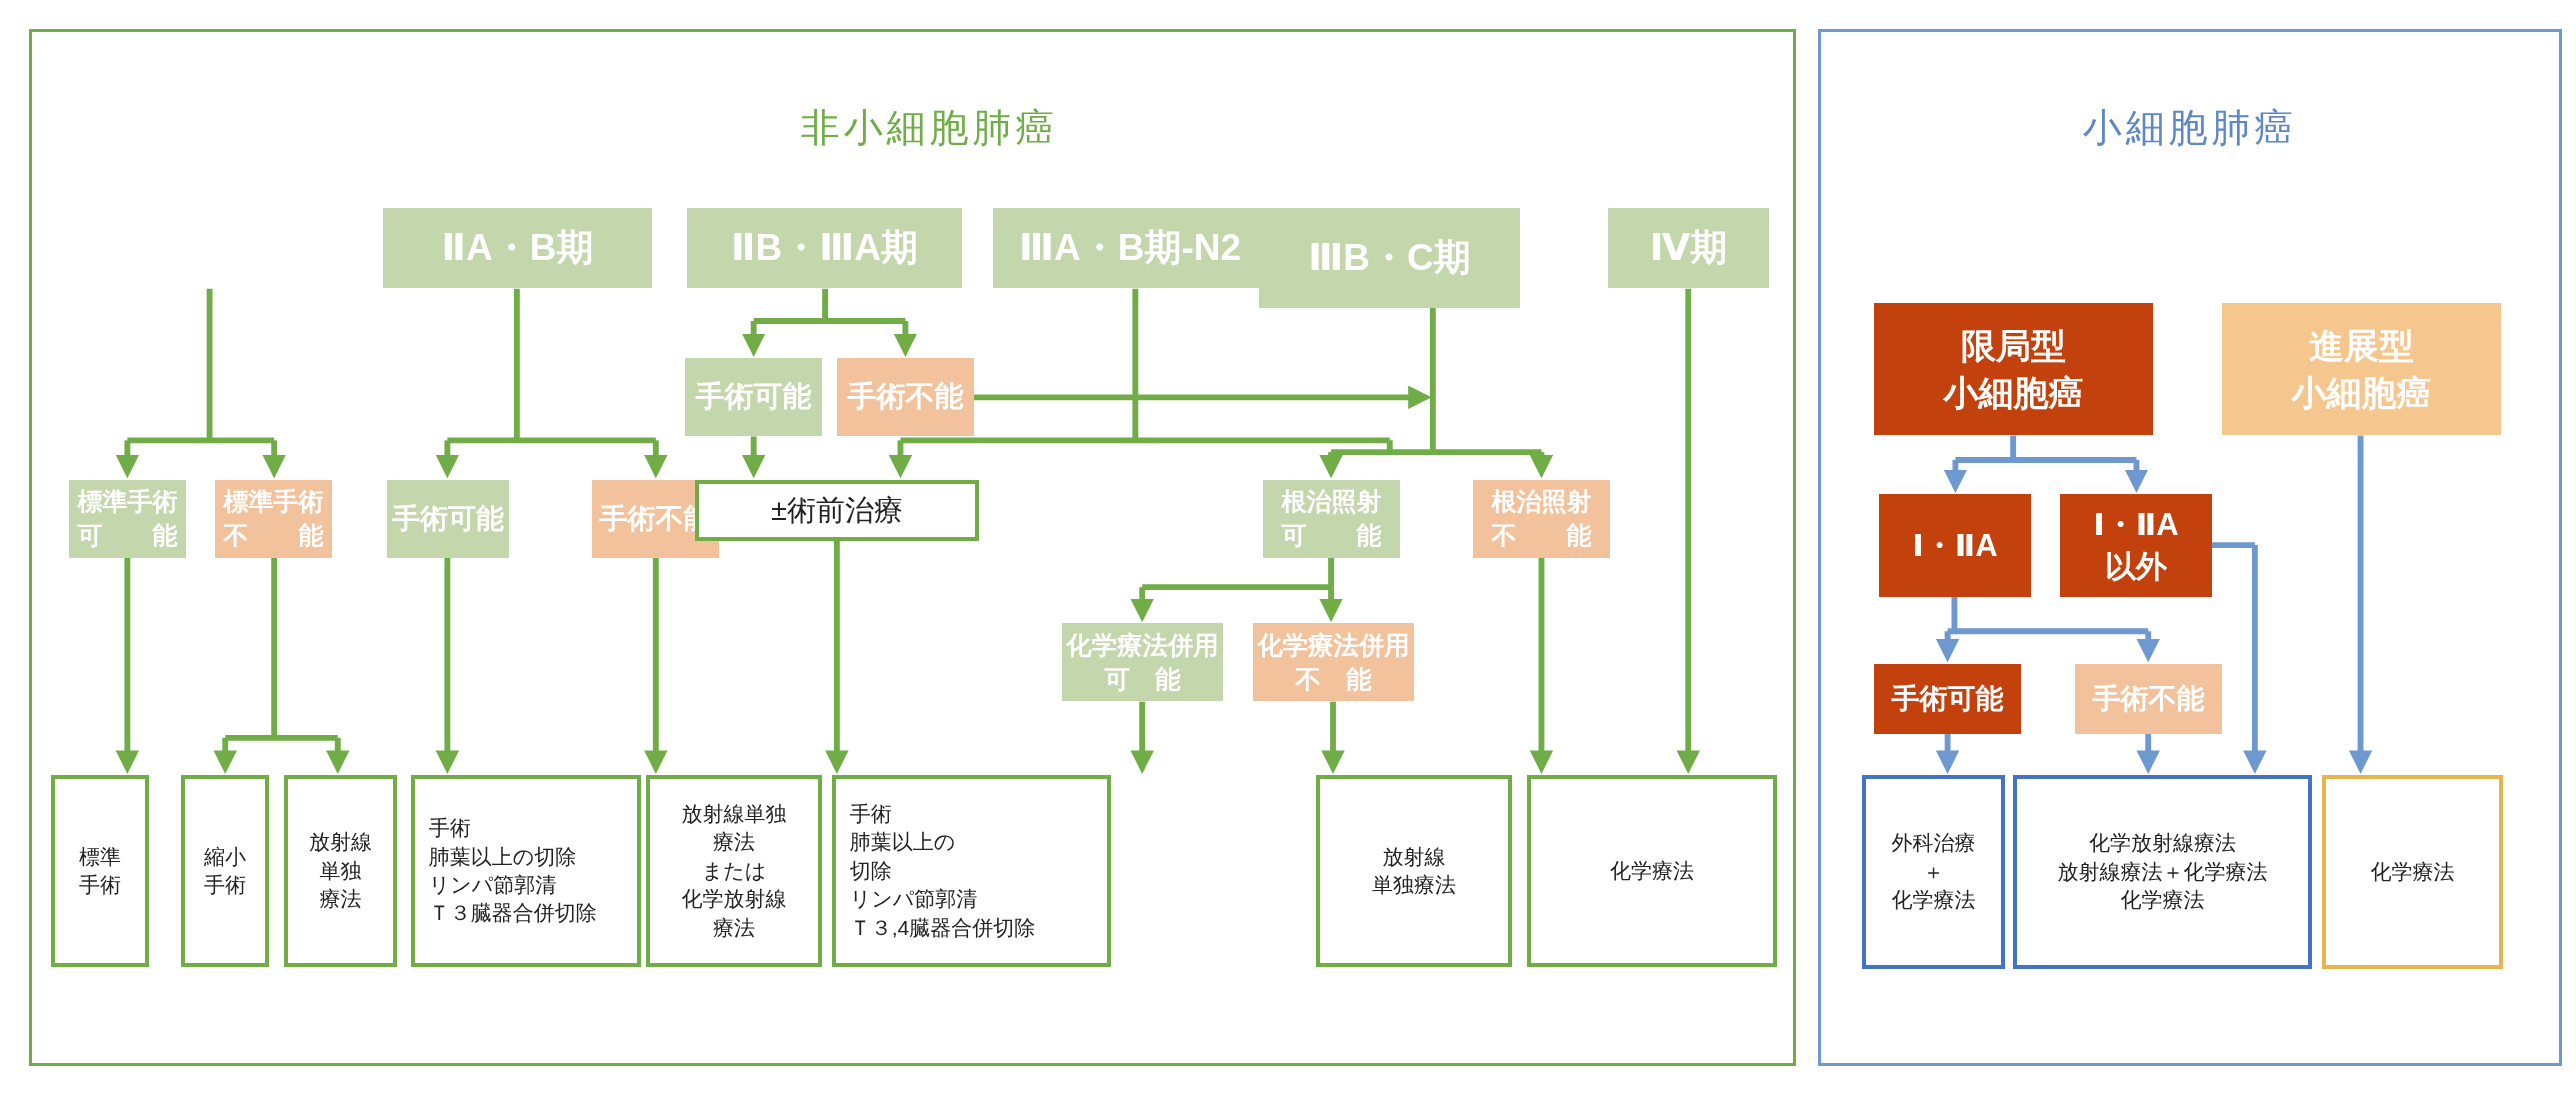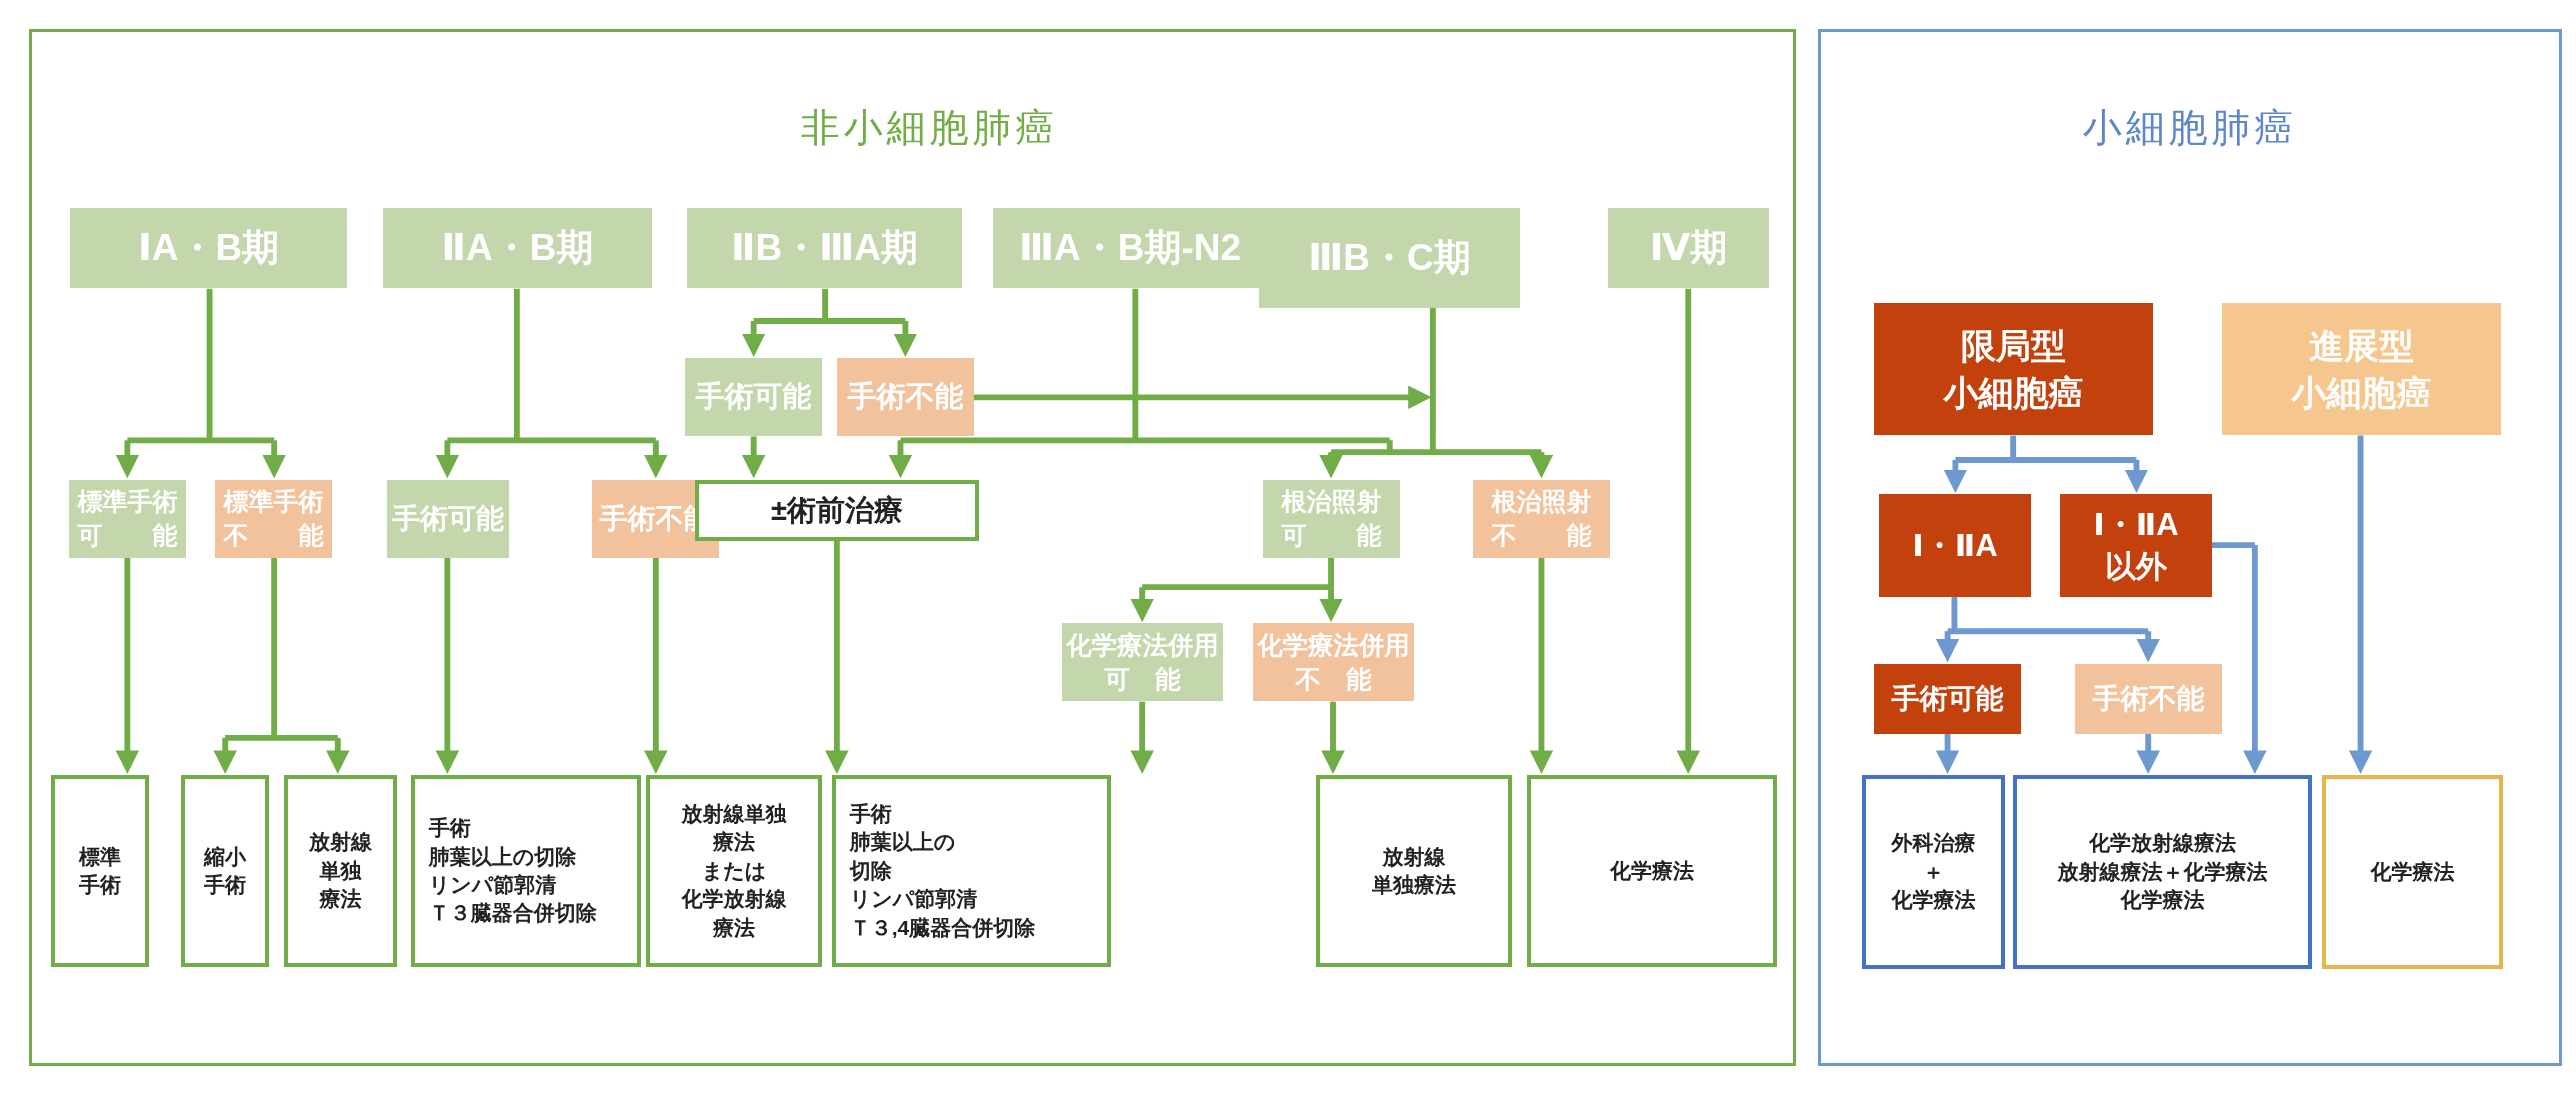--- a/index.html
+++ b/index.html
@@ -10,21 +10,21 @@
   }
   .panel{position:absolute;box-sizing:border-box;background:#fff;}
   .panel-green{border:3.9px solid #70ad47;}
   .panel-blue{border:3.9px solid #6e99d0;}
   .title{position:absolute;text-align:center;font-size:39px;letter-spacing:3.9px;}
   .title-green{color:#70ad47;}
   .title-blue{color:#5d87c6;}
   .node{
     position:absolute;box-sizing:border-box;
     display:flex;align-items:center;justify-content:center;
-    text-align:center;white-space:pre-line;line-height:1.35;font-weight:bold;
+    text-align:center;white-space:pre-line;line-height:1.35;
   }
   .fill-green{background:#c4d6ab;color:#fff;font-weight:bold;}
   .fill-orange{background:#f2c29c;color:#fff;font-weight:bold;}
   .fill-blue{background:#c2410c;color:#fff;font-weight:bold;}
   .fill-gold{background:#f6c68f;color:#fff;font-weight:bold;}
   .out{background:#fff;color:#222;font-size:21px;}
   .out-green{border:4.9px solid #70ad47;}
   .out-blue{border:4.9px solid #4472c4;}
   .out-gold{border:4.9px solid #e5b54e;}
   .note{background:#fff;border:4.9px solid #70ad47;color:#222;}
@@ -91,21 +91,20 @@
       <path d="M2183,470V481" marker-end="url(#ab)"></path>
       <path d="M1990,645V654" marker-end="url(#ab)"></path>
       <path d="M2195,645V654" marker-end="url(#ab)"></path>
       <path d="M1990,750V768" marker-end="url(#ab)"></path>
       <path d="M2195,750V768" marker-end="url(#ab)"></path>
       <path d="M2304,557V768" marker-end="url(#ab)"></path>
       <path d="M2412,445V768" marker-end="url(#ab)"></path>
     </g>
   </svg>
 
-  <div class="node fill-green fs38" style="left:70px;top:208px;width:277px;height:80px">ⅠA・B期</div>
   <div class="node fill-green fs38" style="left:383px;top:208px;width:269px;height:80px">ⅡA・B期</div>
   <div class="node fill-green fs38" style="left:687px;top:208px;width:275px;height:80px">ⅡB・ⅢA期</div>
   <div class="node fill-green fs38" style="left:993px;top:208px;width:274px;height:80px">ⅢA・B期-N2</div>
   <div class="node fill-green fs38" style="left:1259px;top:208px;width:261px;height:100px">ⅢB・C期</div>
   <div class="node fill-green fs38" style="left:1608px;top:208px;width:161px;height:80px">Ⅳ期</div>
 
   <div class="node fill-green fs30" style="left:685px;top:358px;width:137px;height:78px">手術可能</div>
   <div class="node fill-orange fs30" style="left:837px;top:358px;width:137px;height:78px">手術不能</div>
 
   <div class="node fill-green fs27" style="left:69px;top:480px;width:117px;height:78px">標準手術

